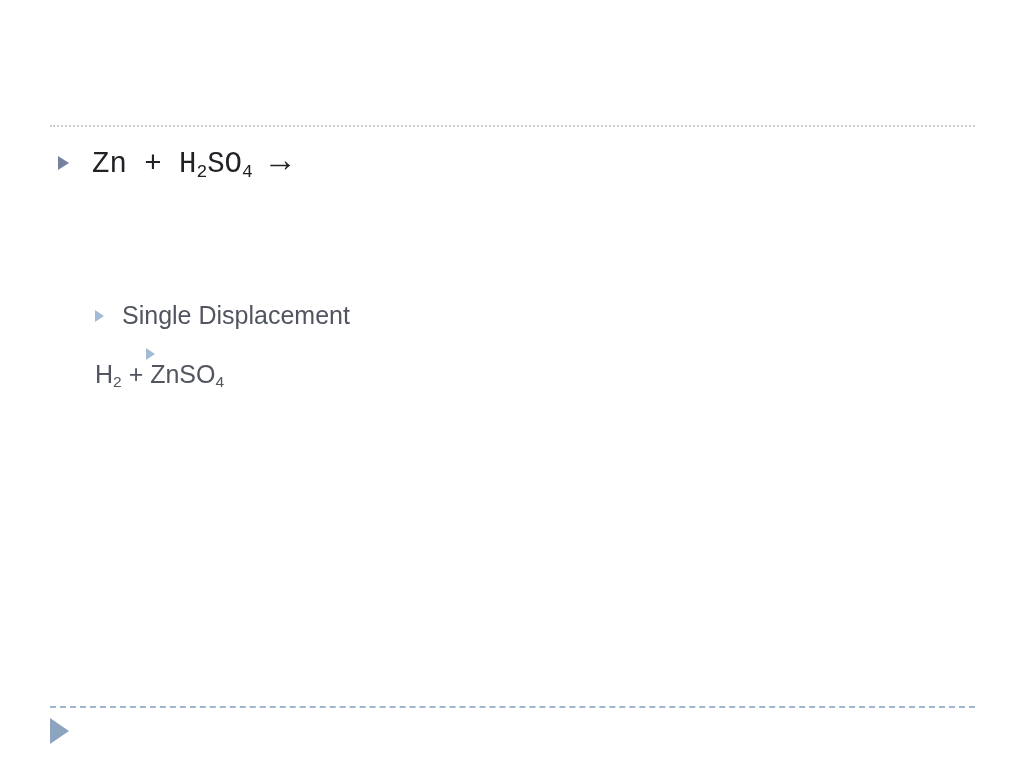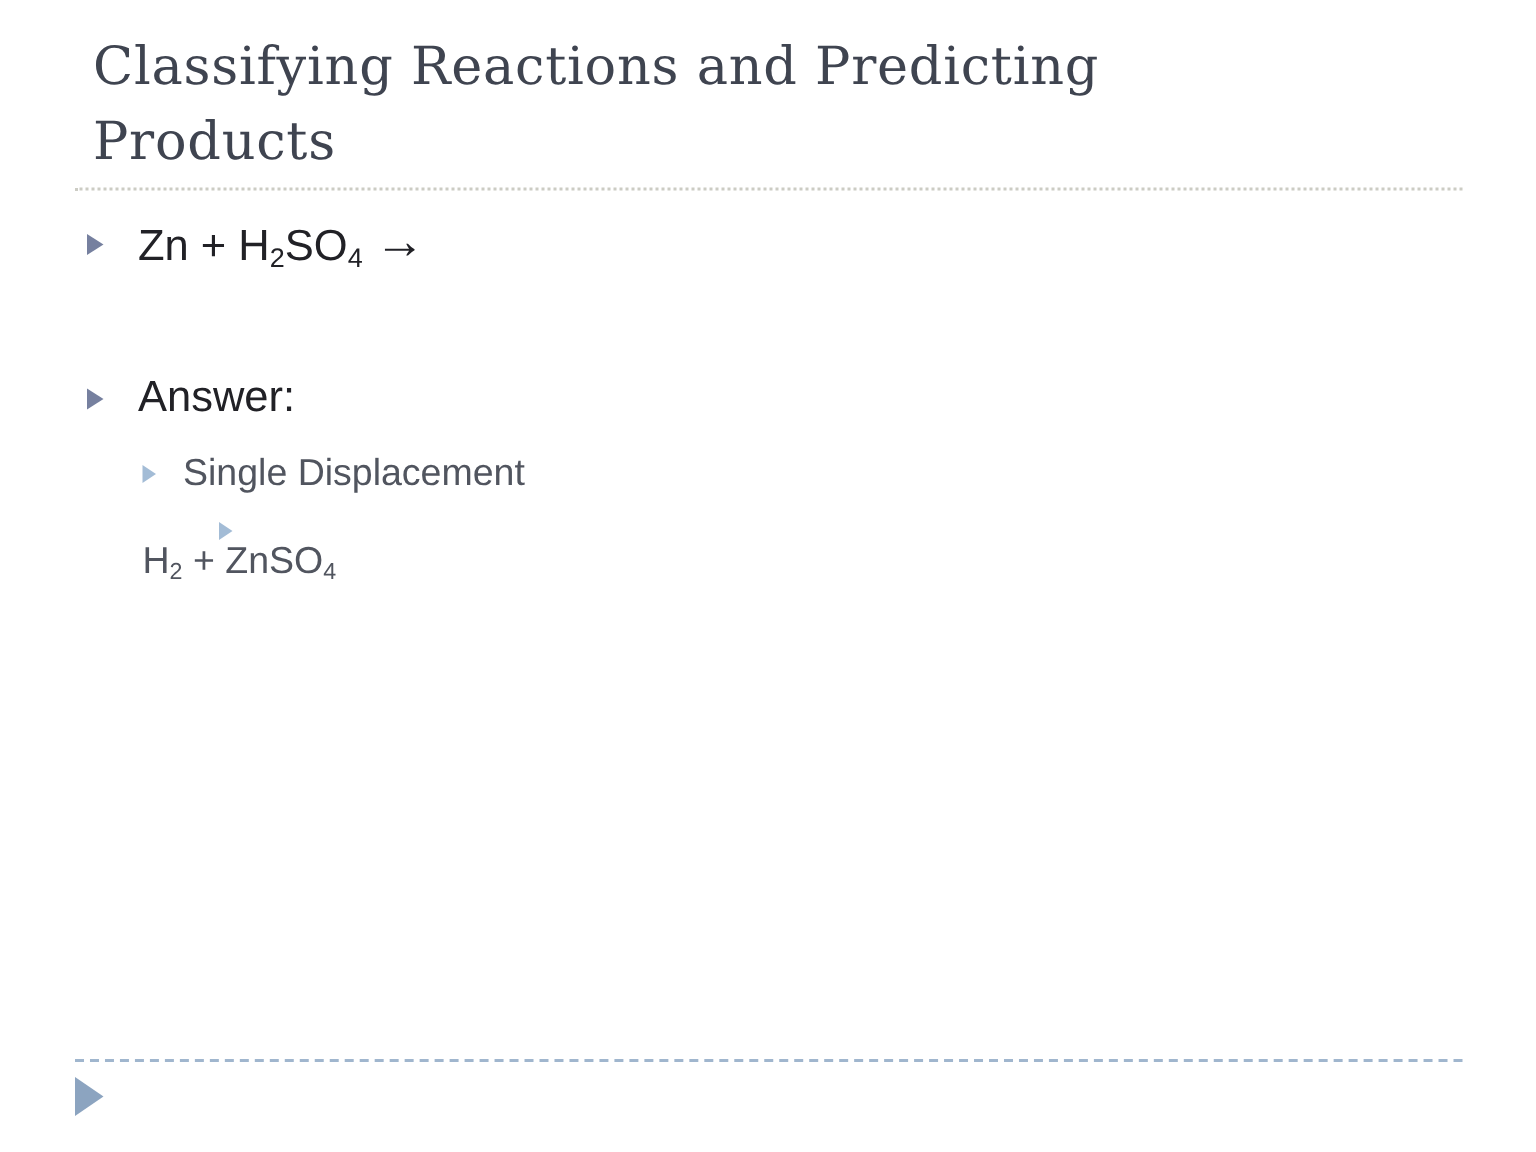--- a/index.html
+++ b/index.html
@@ -71,33 +71,28 @@
     border-style:solid;
     border-width:13px 0 13px 19px;
     border-color:transparent transparent transparent #8ca4c0;
   }
 </style>
 </head>
 <body>
 
 <div class="slide">
 
-  <div class="title">Classifying Reactions and Predicting Products</div>
 
   <div class="title-divider"></div>
 
-  <div class="row l1" style="top:144px;">
+  <div class="row l1" style="top:144px;font-family:Liberation Mono, monospace;">
     <span class="tri"></span>
     <span class="txt"><span>Zn + H</span><sub>2</sub><span>SO</span><sub>4</sub><span> </span><span class="arrow">→</span></span>
   </div>
 
-  <div class="row l1" style="top:249px;">
-    <span class="tri"></span>
-    <span class="txt"><span>Answer:</span></span>
-  </div>
 
   <div class="row l2" style="top:301px;">
     <span class="tri"></span>
     <span class="txt"><span>Single Displacement</span></span>
   </div>
 
   <div class="row l2" style="top:348px;flex-direction:column;">
     <span class="tri"></span>
     <span class="txt"><span>H</span><sub>2</sub><span> + ZnSO</span><sub>4</sub></span>
   </div>

